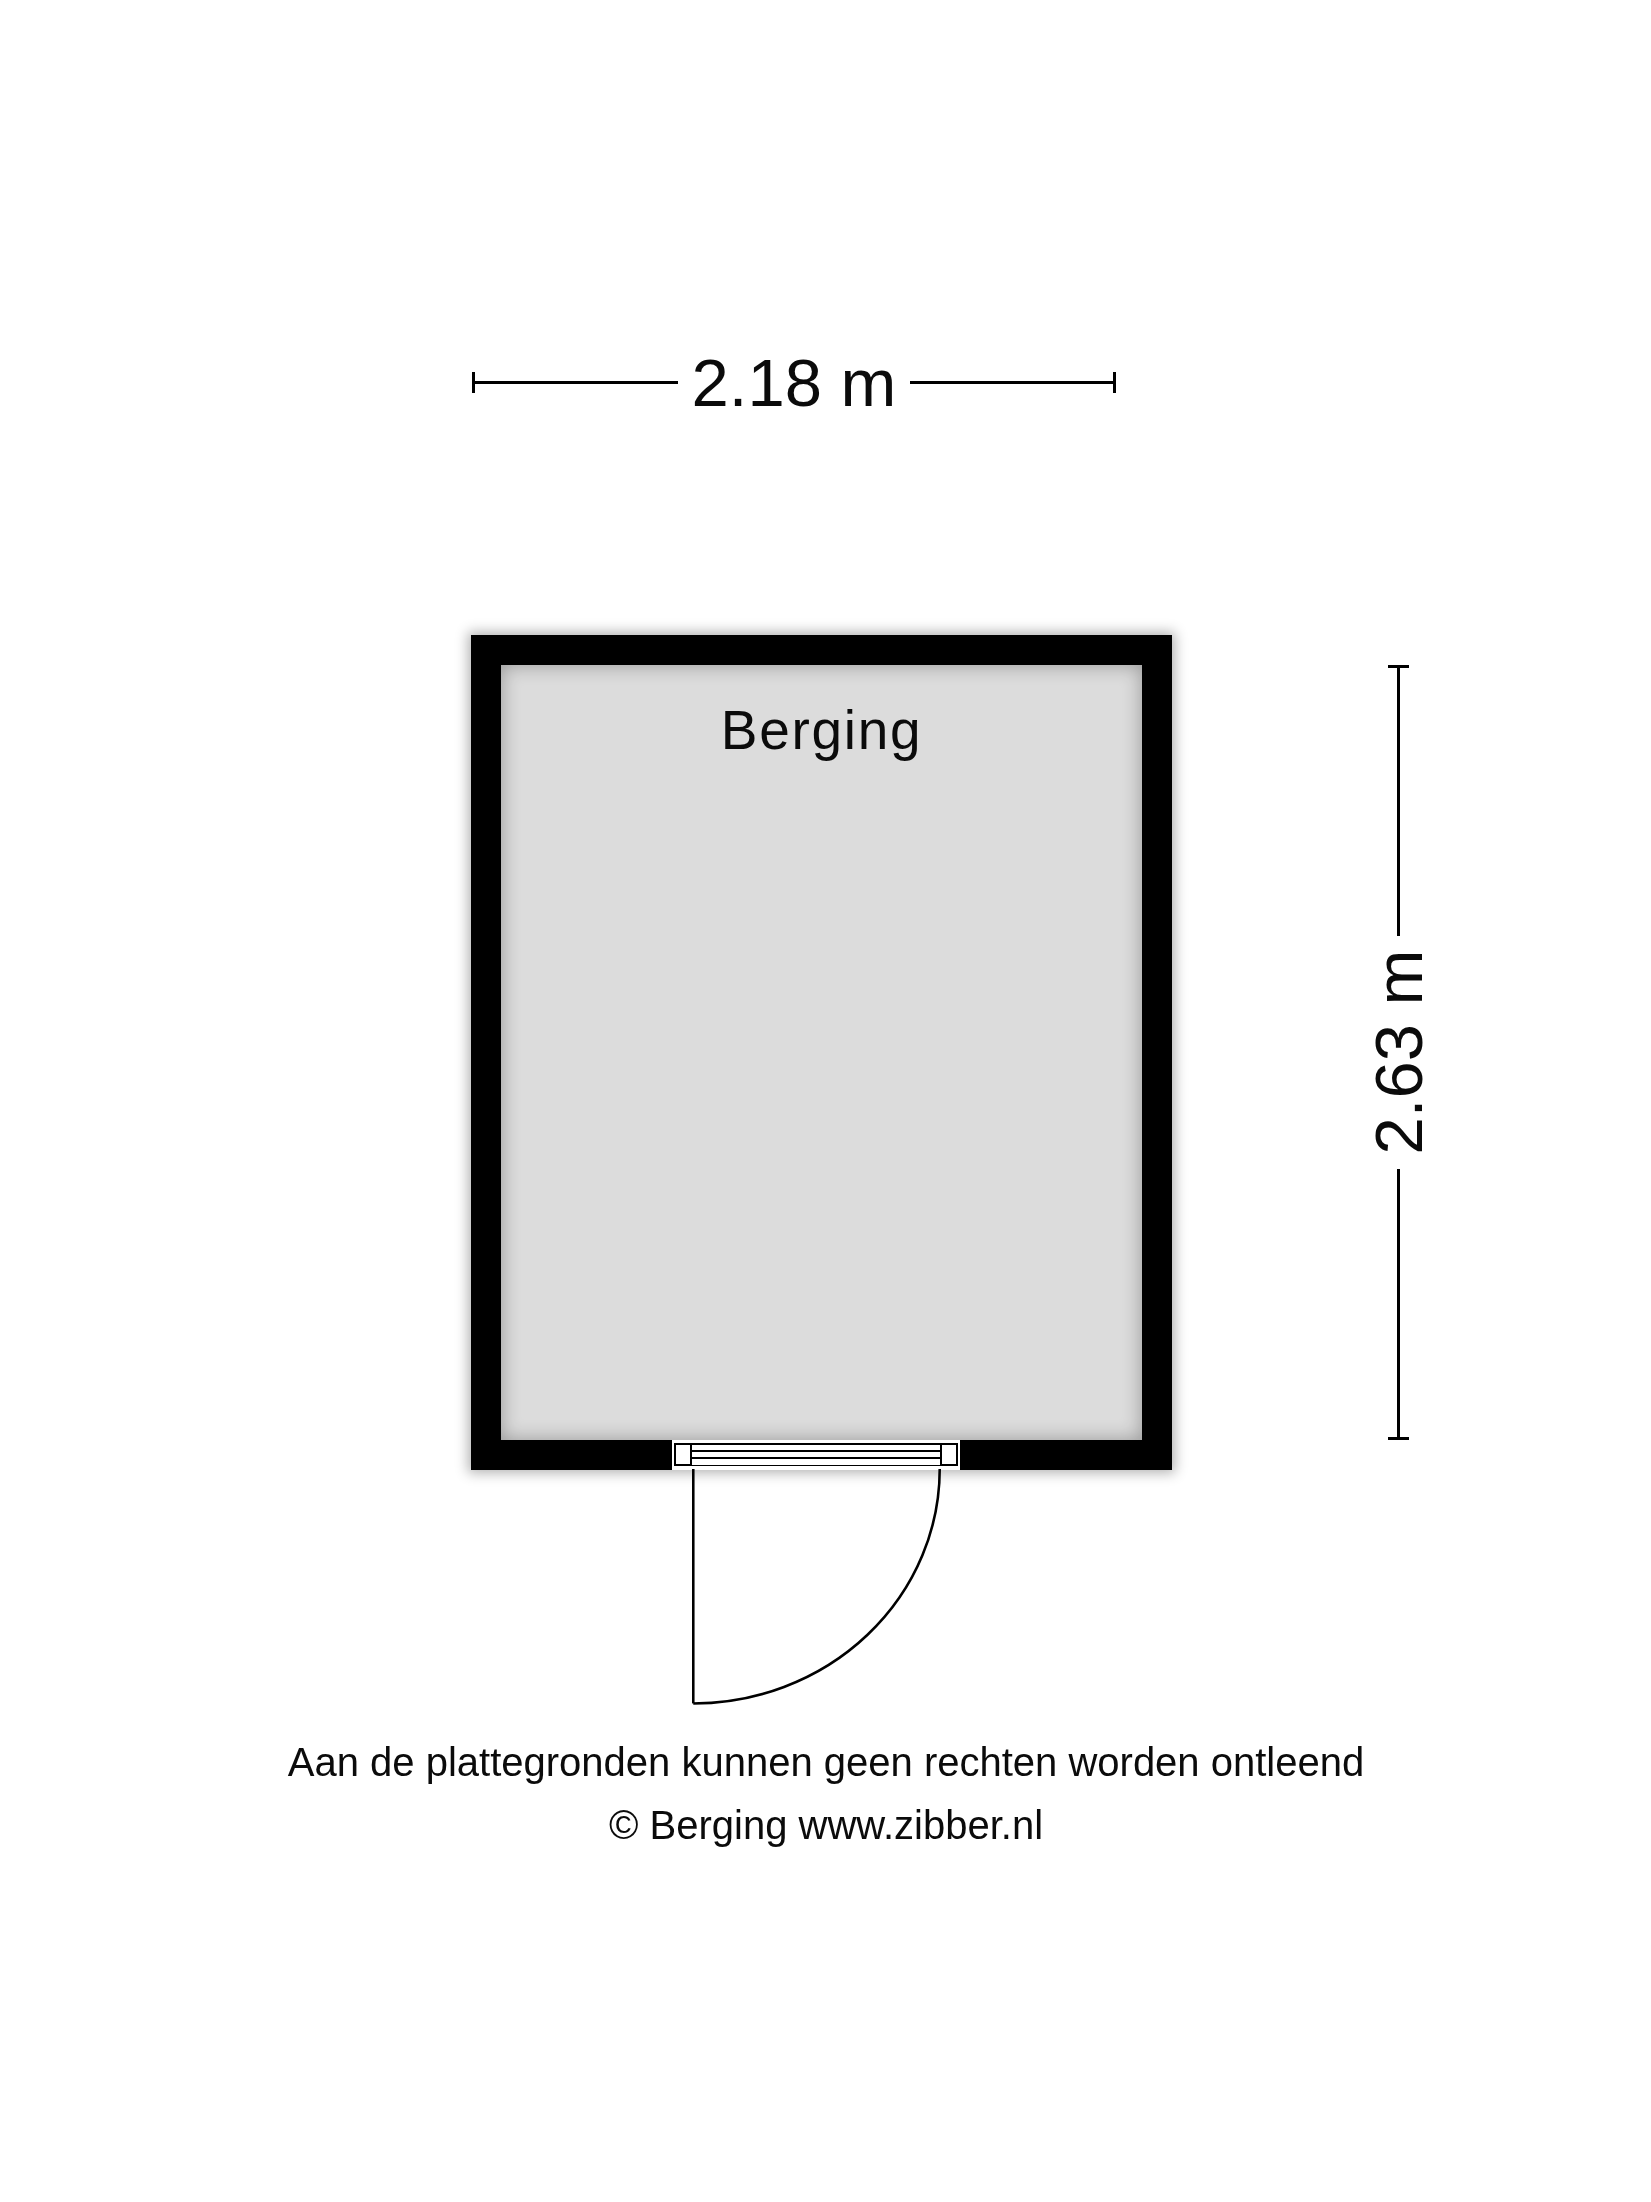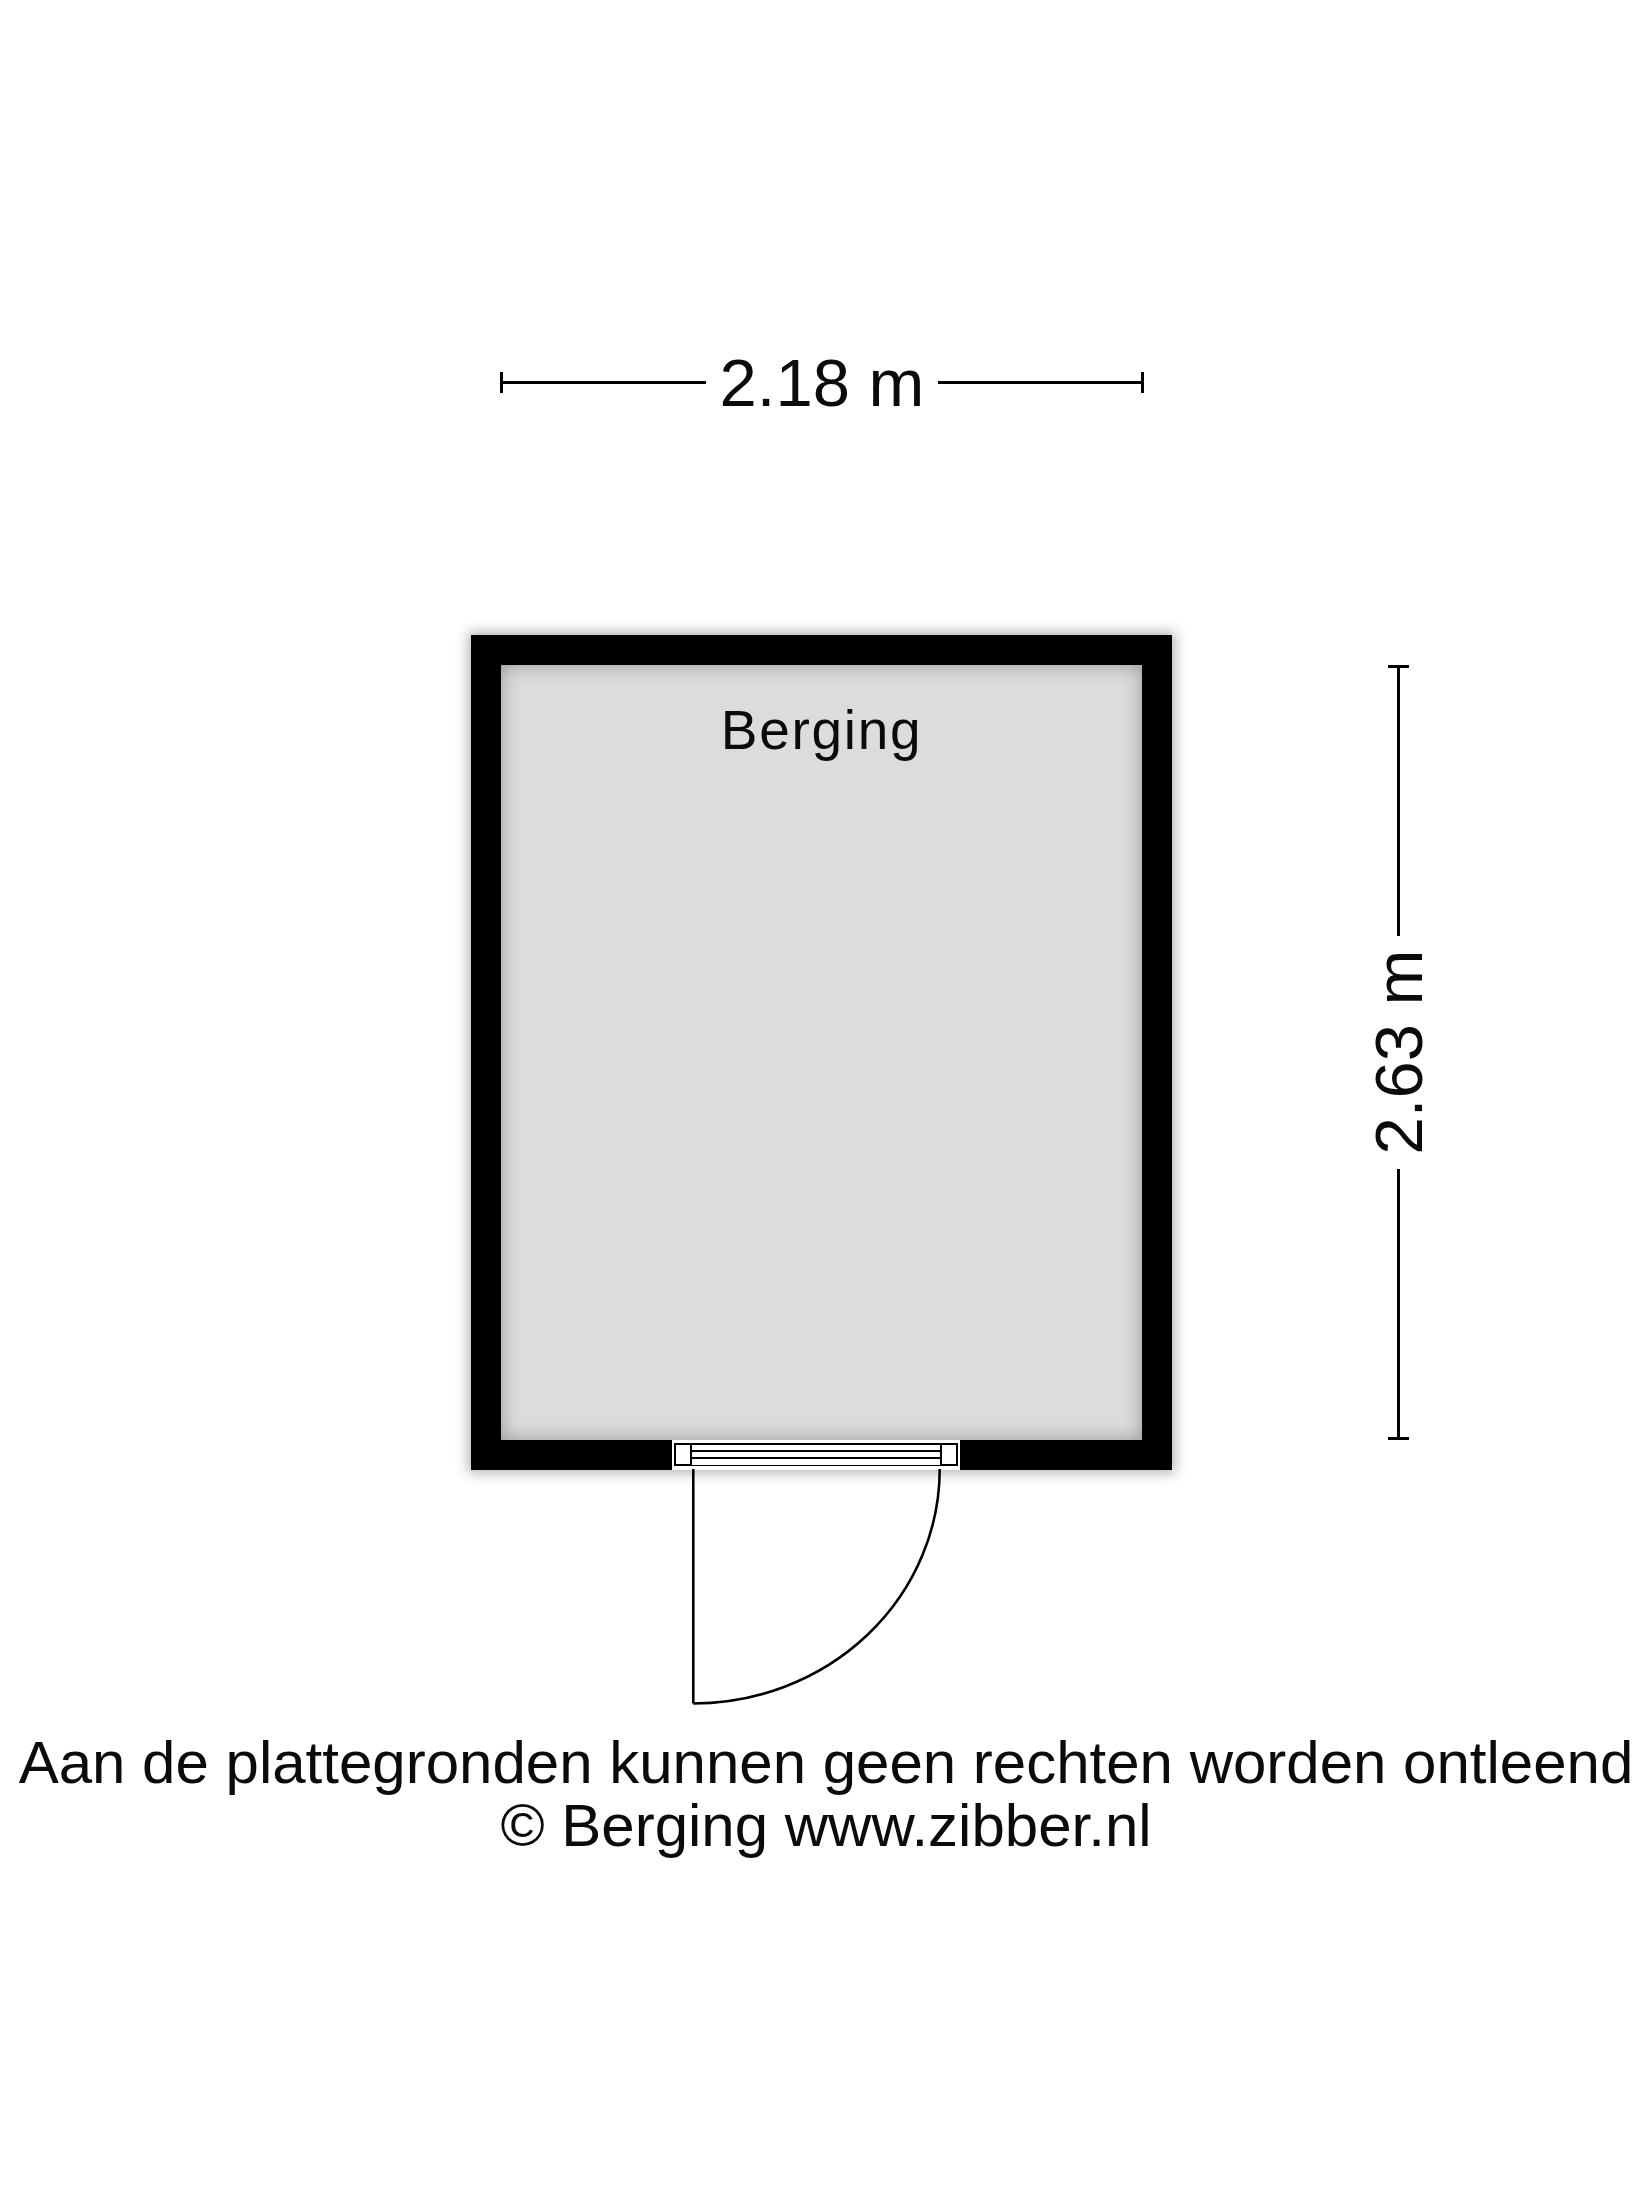--- a/index.html
+++ b/index.html
@@ -17,21 +17,21 @@
     color: var(--text, #111111);
   }
 
   
   .dim {
     position: absolute;
     display: flex;
     align-items: center;
   }
   .dim-h {
-    left: 500px;
+    left: 472px;
     top: 348px;
     width: 644px;
     height: 69px;
     flex-direction: row;
   }
   .dim-v {
     left: 1364px;
     top: 665px;
     width: 69px;
     height: 775px;
@@ -137,21 +137,21 @@
     height: 237px;
   }
 
   
   .footer {
     position: absolute;
     left: 0;
     top: 1731px;
     width: 1652px;
     text-align: center;
-    font-size: 60px;
+    font-size: 40px;
     line-height: 63px;
     color: #0b0b0b;
   }
   .footer div { white-space: nowrap; }
 </style>
 </head>
 <body>
 
 <div class="canvas">
 

